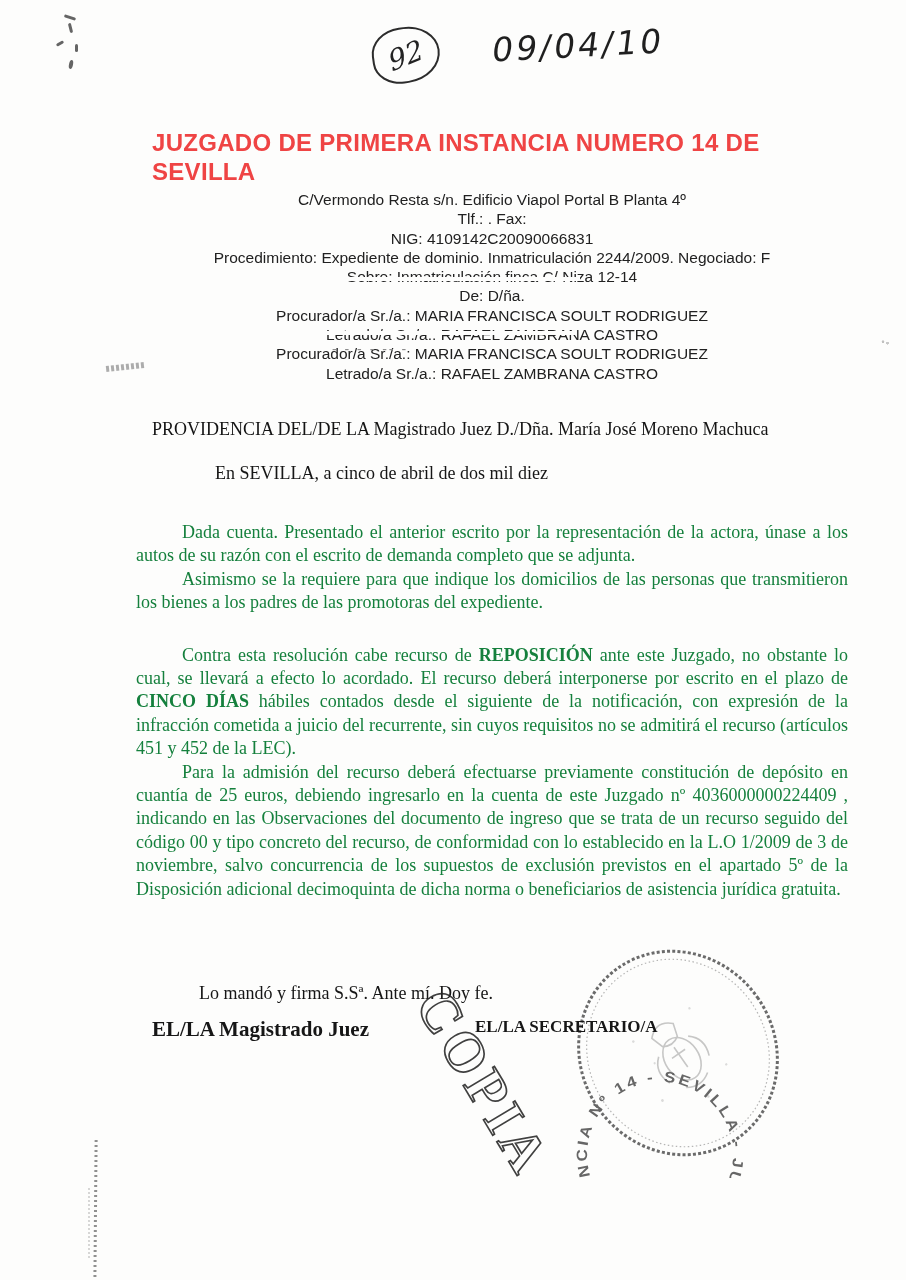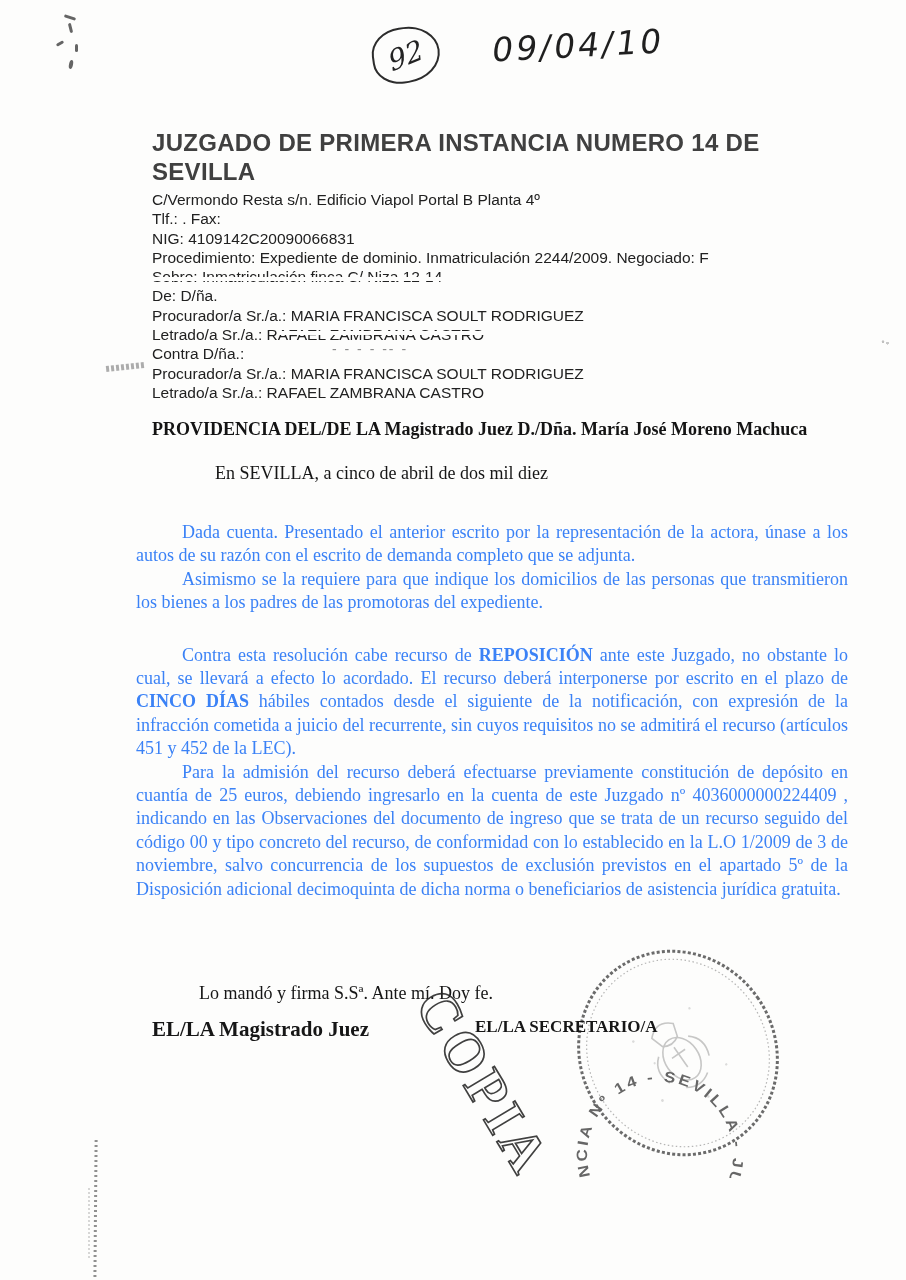--- a/index.html
+++ b/index.html
@@ -17,27 +17,27 @@
     font-family:"DejaVu Serif",serif;font-style:italic;font-size:28px;color:#222;
     transform:rotate(-14deg) skewX(-6deg);
   }
   .hw-date{
     position:absolute;left:492px;top:26px;
     font-family:"DejaVu Sans",sans-serif;font-size:33px;color:#1f1f1f;
     transform:rotate(-3deg) skewX(-10deg);letter-spacing:3px;
   }
   
   .header{position:absolute;left:152px;top:128px;width:680px;font-family:"Liberation Sans",sans-serif;}
-  .court-title{margin:0;font-size:24px;line-height:29px;font-weight:bold;color:#404040;letter-spacing:.3px;}
-  .details{margin-top:4px;font-size:15.5px;line-height:19.3px;color:#212121;}
+  .court-title{margin:0;font-size:24px;line-height:29px;font-weight:bold;color:#ef4444;letter-spacing:.3px;}
+  .details{margin-top:4px;font-size:15.5px;line-height:19.3px;color:#212121;text-align:center;}
   .details div{white-space:nowrap;}
   
-  .prov-heading{position:absolute;left:152px;top:419px;width:710px;font-weight:bold;font-size:18px;color:#141414;}
+  .prov-heading{position:absolute;left:152px;top:419px;width:710px;font-weight:normal;font-size:18px;color:#141414;}
   .place-date{position:absolute;left:196px;top:463px;font-size:18px;margin-left:19px;}
-  .body-text{position:absolute;left:136px;top:521px;width:712px;font-size:18px;line-height:23.4px;text-align:justify;color:#3b82f6;}
+  .body-text{position:absolute;left:136px;top:521px;width:712px;font-size:18px;line-height:23.4px;text-align:justify;color:#15803d;}
   .body-text p{margin:0;text-indent:46px;}
   .body-text p.spaced{margin-top:29px;}
   .closing{position:absolute;left:199px;top:983px;font-size:18px;}
   .sig-left{position:absolute;left:152px;top:1017px;font-weight:bold;font-size:21px;z-index:3;}
   .sig-right{position:absolute;left:475px;top:1017px;font-weight:bold;font-size:17px;z-index:3;}
   
   .copia-svg{position:absolute;left:320px;top:978px;z-index:2;}
   .seal-svg{position:absolute;left:553px;top:928px;z-index:1;}
   
   .strip{position:absolute;background:#fdfdfc;z-index:4;}
@@ -80,21 +80,20 @@
     </h1>
     <div class="details">
       <div>C/Vermondo Resta s/n. Edificio Viapol Portal B Planta 4º</div>
       <div>Tlf.: .  Fax:</div>
       <div>NIG: 4109142C20090066831</div>
       <div>Procedimiento: Expediente de dominio. Inmatriculación  2244/2009.  Negociado: F</div>
       <div>Sobre: Inmatriculación finca  C/ Niza  12-14</div>
       <div>De: D/ña.</div>
       <div>Procurador/a Sr./a.: MARIA FRANCISCA SOULT RODRIGUEZ</div>
       <div>Letrado/a Sr./a.: RAFAEL ZAMBRANA CASTRO</div>
-      <div>Contra D/ña.:</div>
       <div>Procurador/a Sr./a.: MARIA FRANCISCA SOULT RODRIGUEZ</div>
       <div>Letrado/a Sr./a.: RAFAEL ZAMBRANA CASTRO</div>
     </div>
   </div>
 
   <div class="redacted">- -  - - -- -</div>
 
   <div class="strip" style="left:150px;top:277px;width:430px;height:4px;"></div>
   <div class="strip" style="left:280px;top:331px;width:295px;height:4px;"></div>
 

